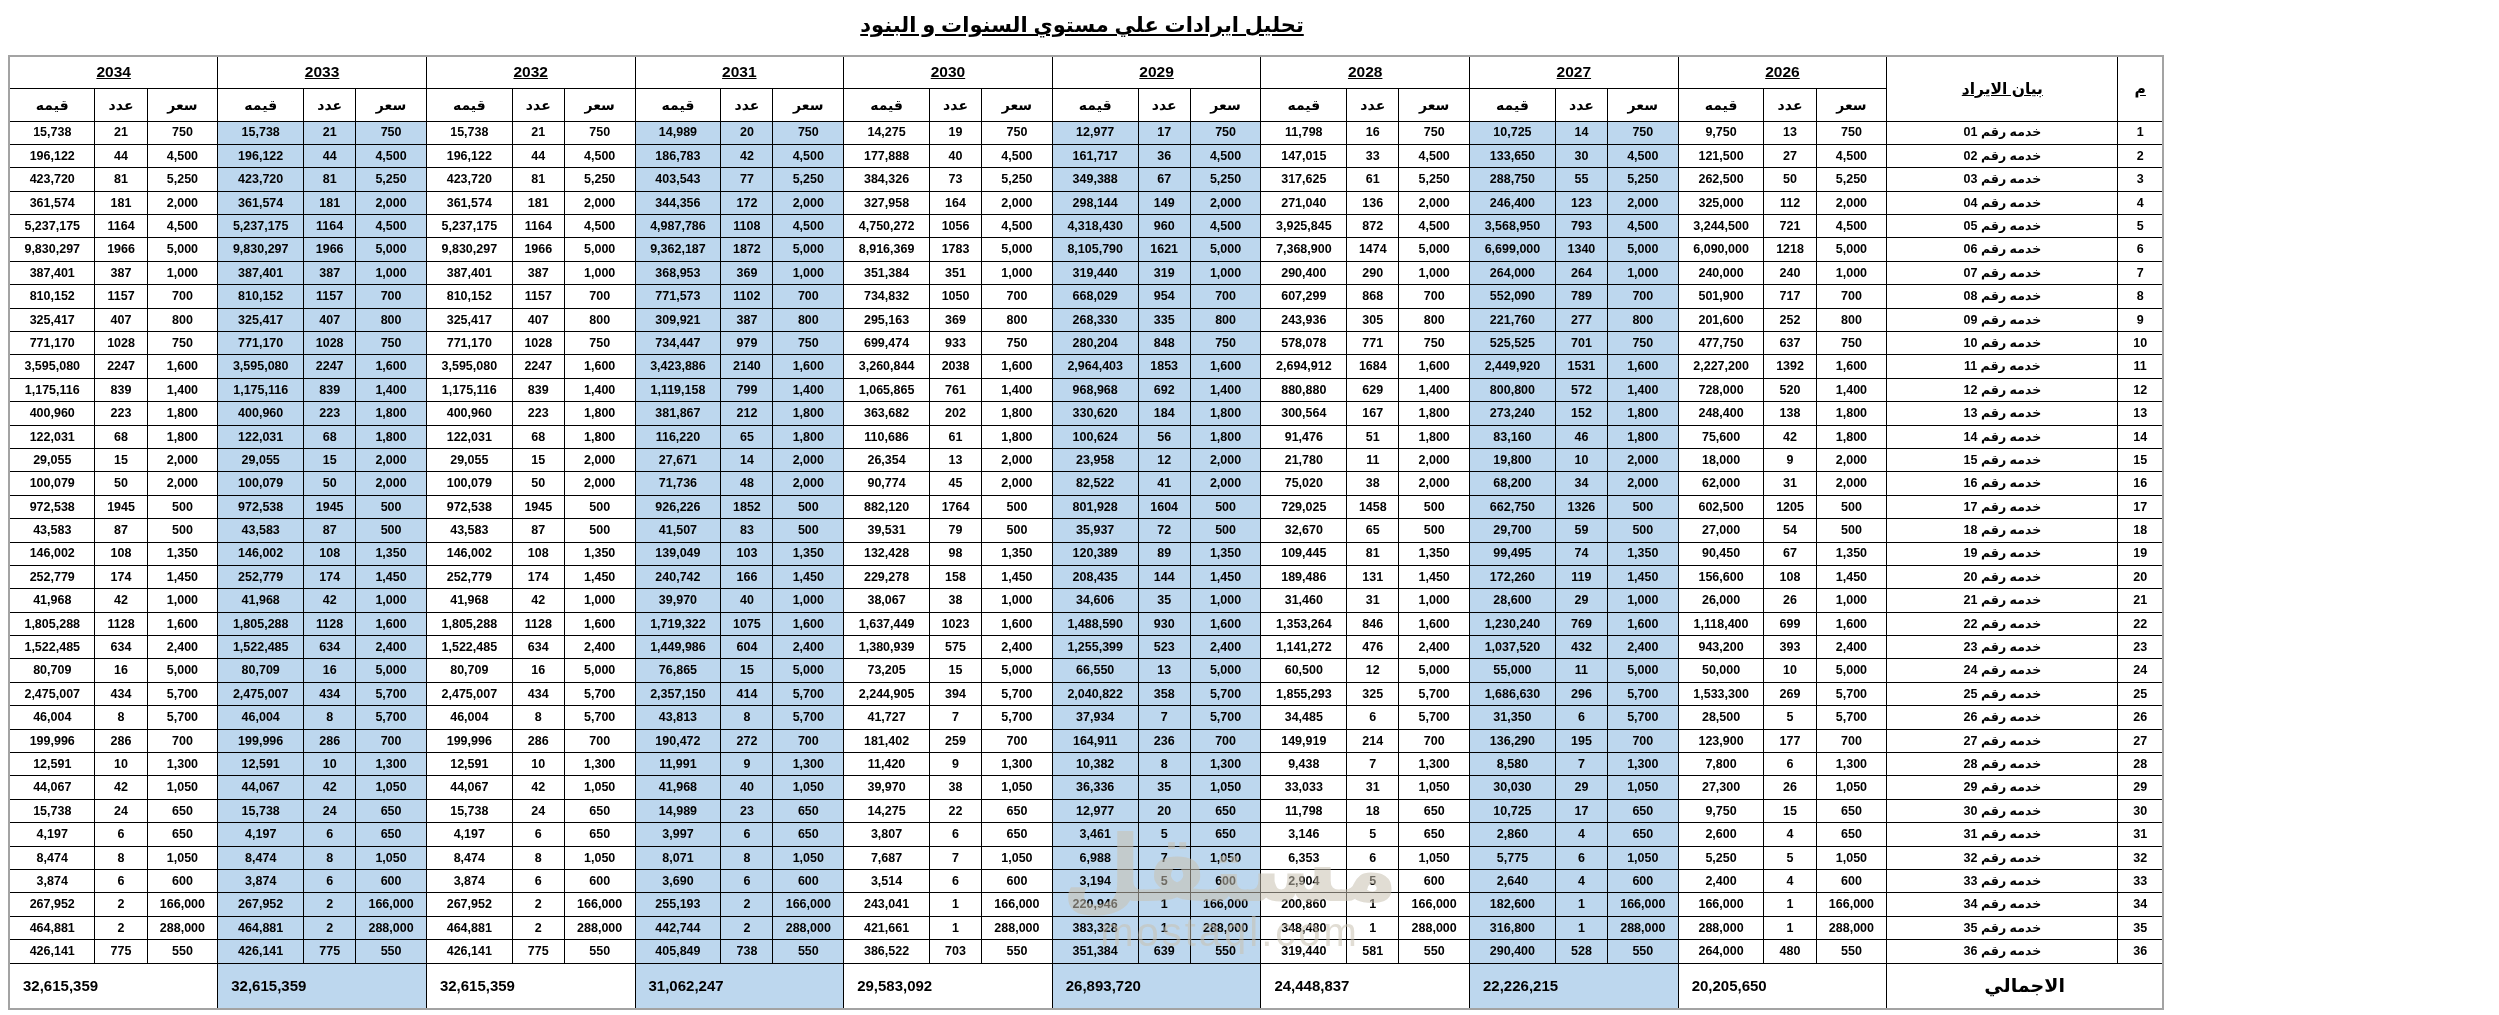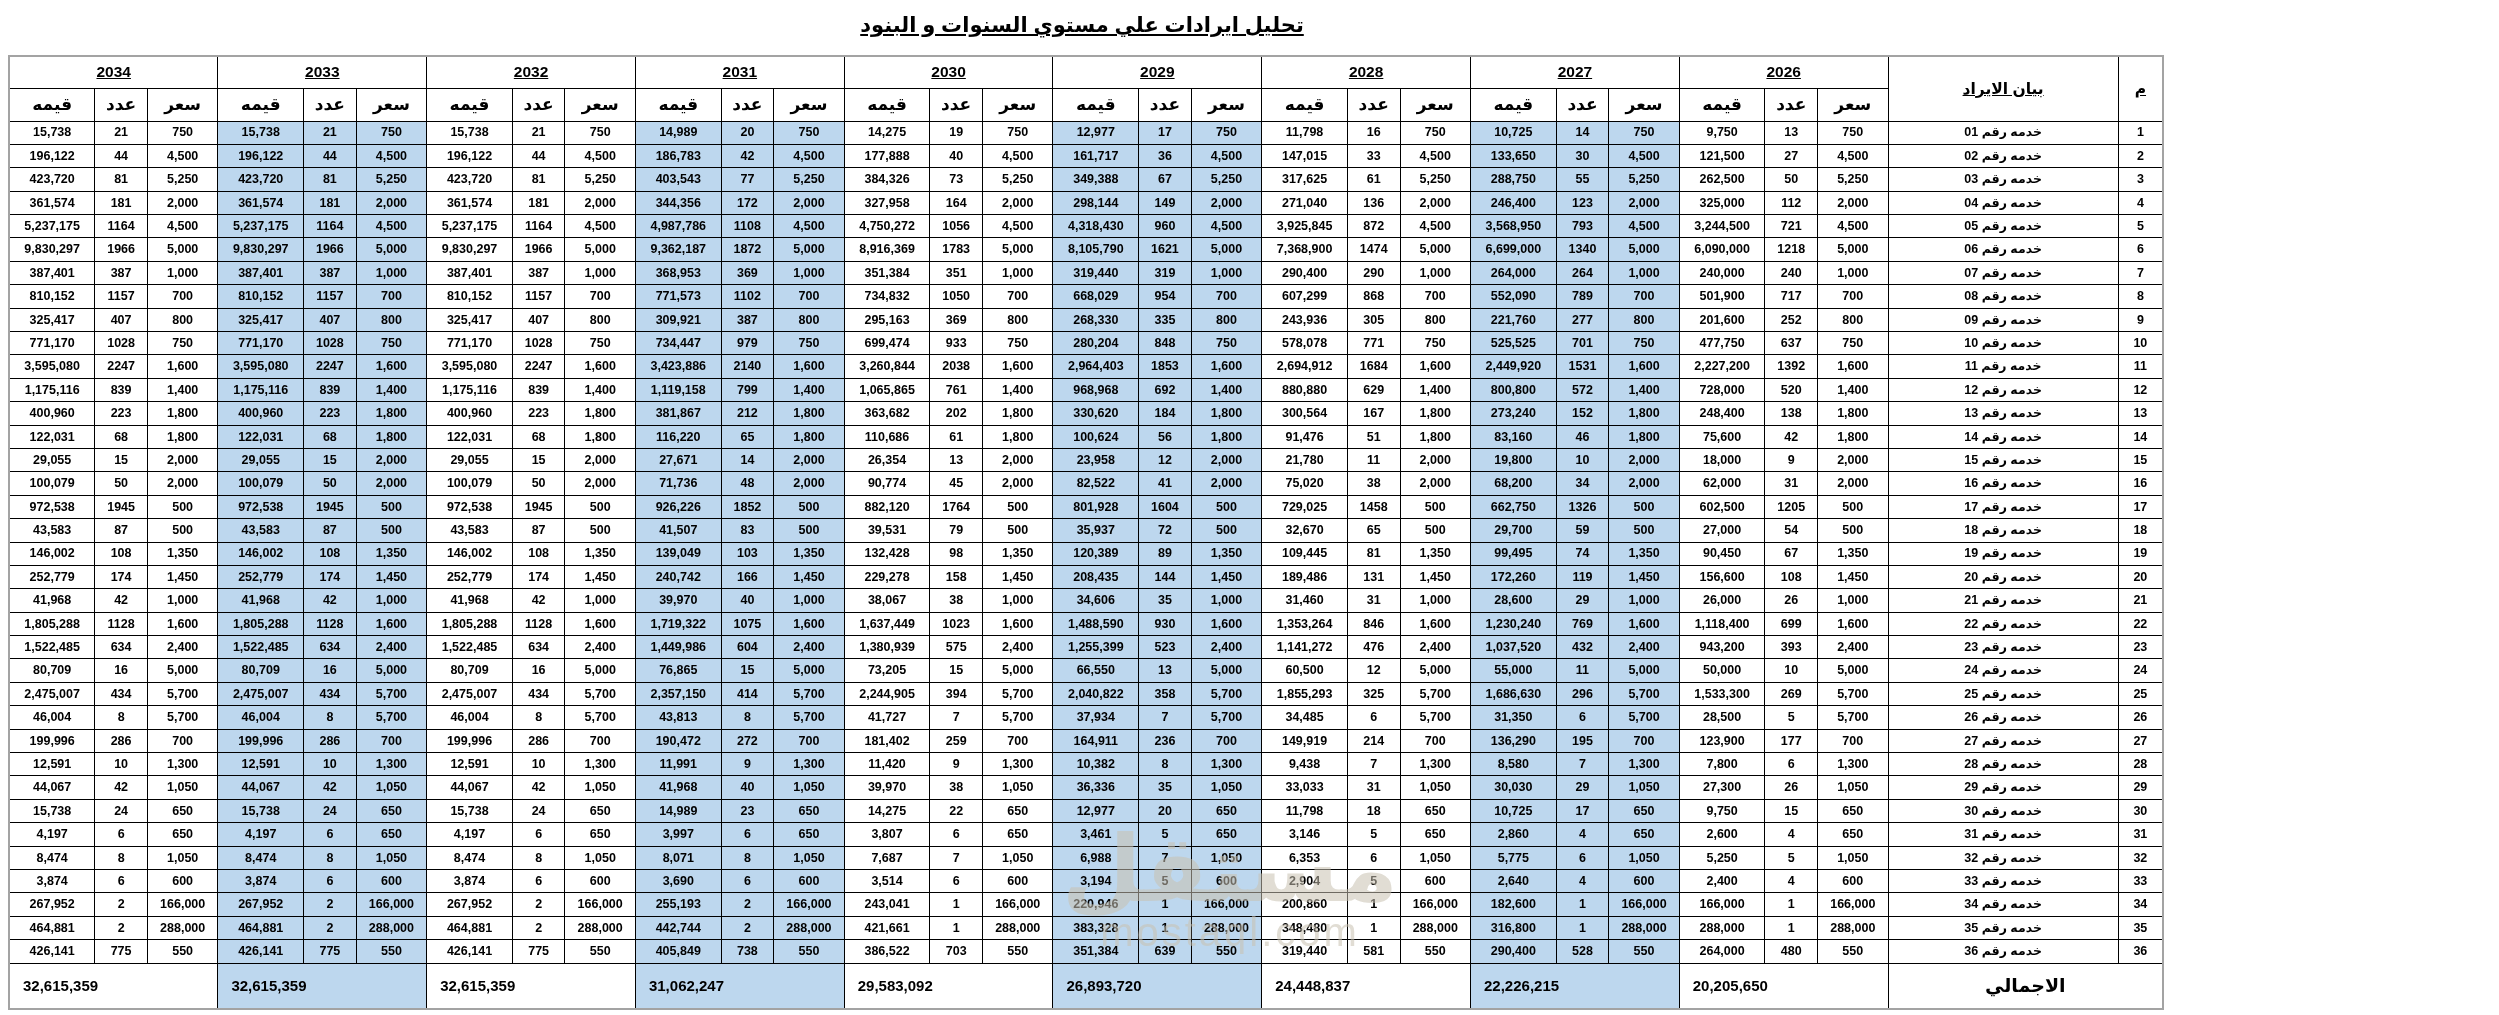--- a/index.html
+++ b/index.html
@@ -8,21 +8,21 @@
   .title{position:absolute;top:13px;left:0;width:100%;text-align:center;
          font-size:21px;font-weight:bold;text-decoration:underline;}
   table.rev{position:absolute;top:55px;left:8px;border-collapse:collapse;table-layout:fixed;
             border:2px solid #a3a3a3;}
   .rev th,.rev td{border:1px solid #000;text-align:center;vertical-align:middle;
                   overflow:hidden;white-space:nowrap;padding:0;}
   tr.yrrow{height:32px;}
   tr.yrrow th{font-size:15.5px;font-weight:bold;text-decoration:underline;background:#fff;}
   th.statement,th.serial{font-size:16px;font-weight:bold;text-decoration:none;background:#fff;}
   tr.subrow{height:33px;}
-  tr.subrow th{font-size:17px;font-weight:bold;text-decoration:none;background:#fff;}
+  tr.subrow th{font-size:14px;font-weight:bold;text-decoration:none;background:#fff;}
   tr.data{height:23.4px;}
   tr.data td{font-size:12.5px;font-weight:bold;line-height:1;}
   td.shade{background:#BDD7EE;}
   td.service{font-size:12.5px;}
   td.serialc{font-size:13px;}
   tr.totals{height:46px;}
   tr.totals td.ytotal{text-align:left;padding-left:13px;font-size:15px;font-weight:bold;}
   tr.totals td.grand{font-size:19px;font-weight:bold;}
   .wm{position:absolute;left:1015px;top:826px;width:430px;text-align:center;
       color:#c9c2b2;opacity:.55;pointer-events:none;line-height:.95;z-index:5;}

